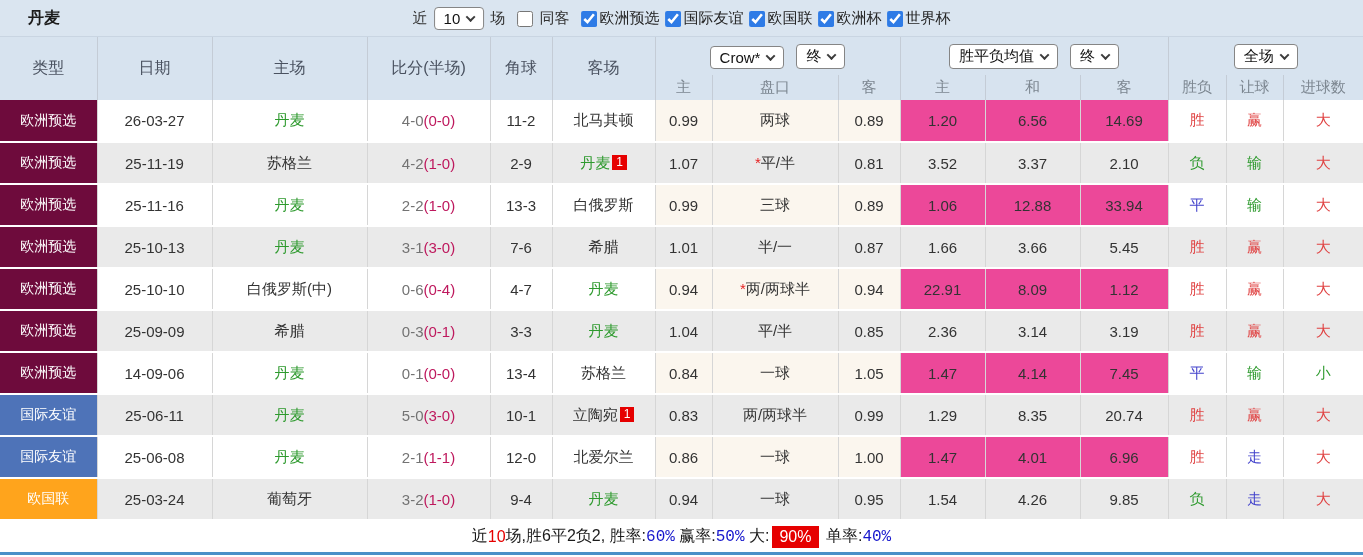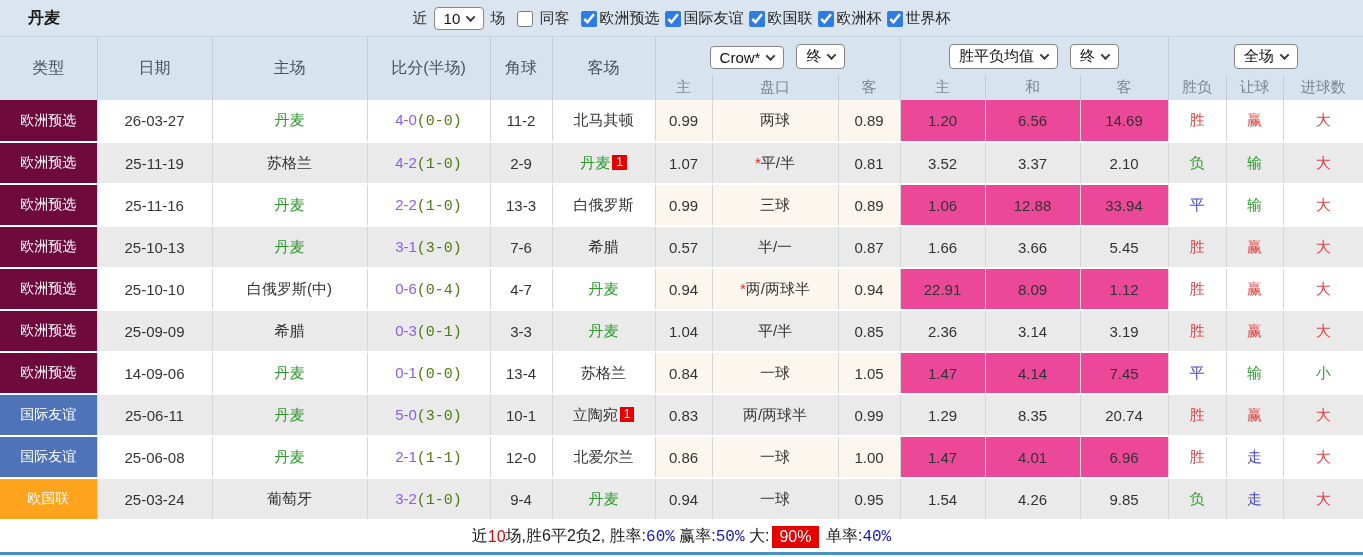--- a/index.html
+++ b/index.html
@@ -51,22 +51,22 @@
   tr.odd  td.base.g-crow { background:#FBF6EE; }
   tr.odd  td.base.g-avg  { background:#ec4899; }
   tr.even td.base { background:#EAEAEA; }
 
   td.typec { color:#fff; font-size:14px; }
   .t-qual     { background:#6E0B3C; }
   .t-friendly { background:#4E73B8; }
   .t-nations  { background:#FFA41C; }
 
   .team    { color:#2E9A2E; }
-  .score-m { color:#8b5cf6; }
-  .half    { color:#4d7c0f;font-family:Liberation Mono, monospace; }
+  .score-m { color:#737373; }
+  .half    { color:#be185d; }
   .star    { color:#E62222; }
   .c-red   { color:#E04444; }
   .c-green { color:#2E9A2E; }
   .c-blue  { color:#4444CC; }
   .badge {
     display:inline-block; background:#E60000; color:#fff;
     font-size:12px; line-height:15px; padding:0 4px; margin-left:2px; vertical-align:2px;
   }
 
   
@@ -243,21 +243,21 @@
         <td class="base c-green">输</td>
         <td class="base c-red">大</td>
       </tr>
       <tr class="even">
         <td class="typec t-qual">欧洲预选</td>
         <td class="base">25-10-13</td>
         <td class="base"><span class="team">丹麦</span></td>
         <td class="base"><span class="score-m">3-1</span><span class="half">(3-0)</span></td>
         <td class="base">7-6</td>
         <td class="base"><span class="">希腊</span></td>
-        <td class="base g-crow">0.57</td>
+        <td class="base g-crow">1.01</td>
         <td class="base g-crow"><span>半/一</span></td>
         <td class="base g-crow">0.87</td>
         <td class="base g-avg">1.66</td>
         <td class="base g-avg">3.66</td>
         <td class="base g-avg">5.45</td>
         <td class="base c-red">胜</td>
         <td class="base c-red">赢</td>
         <td class="base c-red">大</td>
       </tr>
       <tr class="odd">

